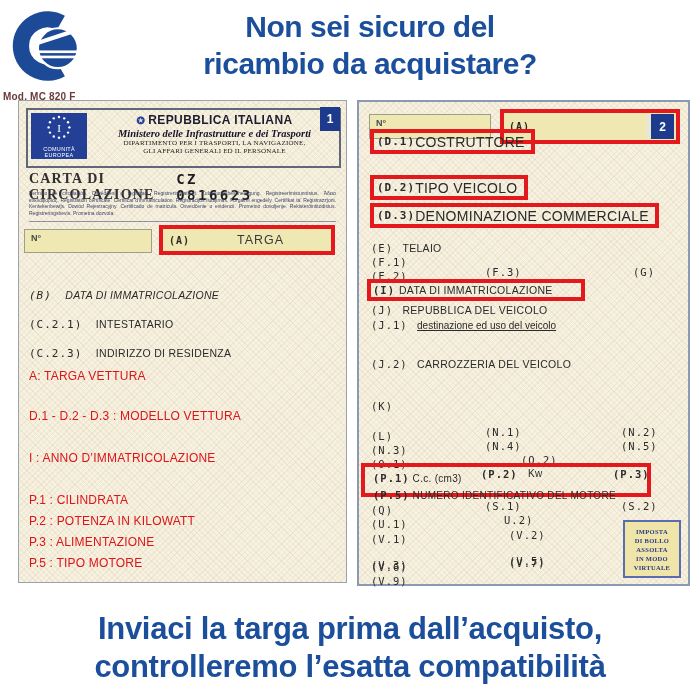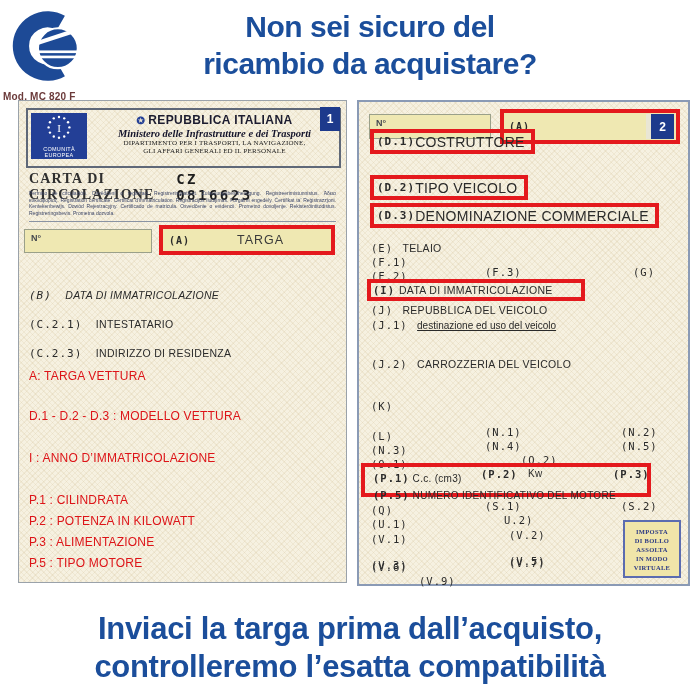--- a/index.html
+++ b/index.html
@@ -76,21 +76,21 @@
   .cb150{left:150px;} .cb133{left:133px;} .cb138{left:138px;} .cc262{left:262px;}
   .r-e{top:136px;} .r-f1{top:150px;} .r-f2{top:164px;width:300px;}
   .ibox{left:8px;top:177px;width:218px;height:22px;display:flex;align-items:center;white-space:nowrap;padding-left:2px;}
   .ibox .code{font-size:10.5px;font-weight:bold;} .ibox .lbl{font-size:10.5px;margin-left:4px;}
   .r-j{top:198px;} .r-j1{top:213px;} .r-j2{top:252px;} .r-k{top:294px;}
   .r-l{top:324px;width:300px;} .r-n3{top:338px;width:300px;} .r-o{top:352px;width:300px;}
   .pbox{left:2px;top:361px;width:290px;height:34px;padding:1px 0 0 8px;box-sizing:border-box;background:transparent;}
   .pline{position:relative;white-space:nowrap;height:17px;}
   .pline .code{font-size:10.5px;font-weight:bold;} .pline .lbl{font-size:10px;margin-left:3px;}
   .r-q{top:398px;width:300px;} .r-u{top:412px;width:300px;}
-  .r-v1{top:427px;width:300px;} .r-v3{top:453px;width:300px;} .r-v6{top:455px;width:300px;} .r-v9{top:469px;margin-left:48px;}
+  .r-v1{top:427px;width:300px;} .r-v3{top:453px;width:300px;} .r-v6{top:455px;width:300px;} .r-v9{top:469px;}
 
   .imposta{left:264px;top:418px;width:58px;height:58px;background:#f0e5a9;border:2px solid #5b6cb0;box-sizing:border-box;
            display:flex;flex-direction:column;align-items:center;justify-content:center;}
   .imposta span{display:block;font-family:"Liberation Serif",serif;font-weight:bold;font-size:6.5px;line-height:9px;color:#2c3a85;letter-spacing:0.3px;}
 
   
   .footer{left:0;top:610px;width:700px;text-align:center;color:#1b4e9b;font-weight:bold;font-size:31px;line-height:38px;letter-spacing:-0.3px;}
 </style>
 </head>
 <body>

